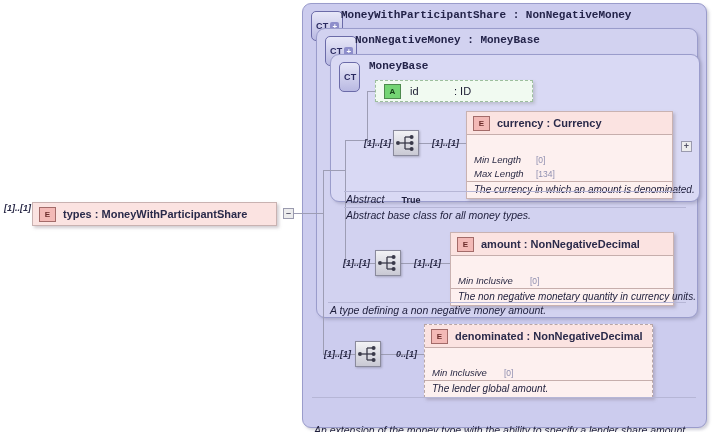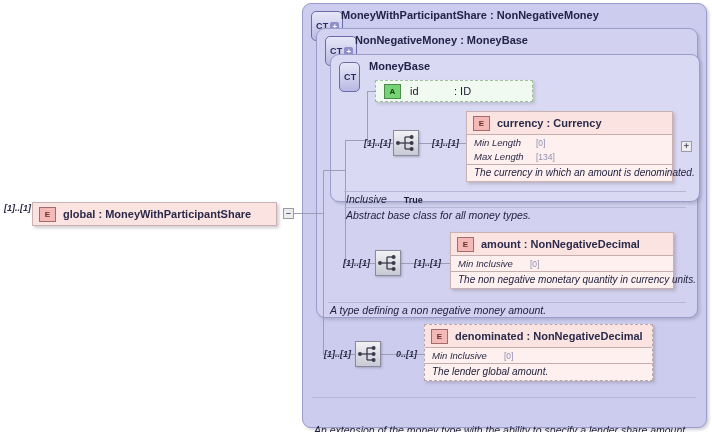--- a/index.html
+++ b/index.html
@@ -48,20 +48,21 @@
     background:#8e8ecb;
     color:#fff;font-size:8px;font-weight:bold;
     text-align:center;line-height:9px;
   }
   .ct-title{
     position:absolute;
     left:38px;top:5px;
     font-size:11px;font-weight:bold;
     color:#232349;
     white-space:nowrap;
+    font-family:Liberation Mono, monospace;
   }
   #ct-mid .ct-badge, #ct-mid .ct-title,
   #ct-inner .ct-badge, #ct-inner .ct-title{top:7px;}
   #ct-mid .ct-title{top:5px;}
   #ct-inner .ct-title{top:5px;}
 
   
   .panel-foot{
     position:absolute;left:10px;right:10px;
     font-style:italic;font-size:10.5px;color:#1d1d3a;
@@ -85,21 +86,21 @@
     width:15px;height:13px;
     border:1px solid #a36b69;
     background:#f3b9b6;
     color:#6b2b2a;
     font-size:8px;font-weight:bold;
     display:flex;align-items:center;justify-content:center;
     flex:0 0 auto;
   }
   .e-title{font-size:11px;font-weight:bold;color:#2a2a4a;white-space:nowrap;}
   .facets{padding:2px 7px 2px 7px;background:#fdf0ef;}
-  .facet-row{display:flex;align-items:baseline;height:11px;white-space:nowrap;}
+  .facet-row{display:flex;align-items:baseline;height:11px;white-space:nowrap;margin-top:17px;}
   .facet-name{font-style:italic;font-size:9.5px;color:#2b2b45;width:62px;}
   .facet-val{font-size:8.5px;color:#8f8fb0;}
   .edesc{
     padding:2px 20px 3px 7px;
     font-style:italic;font-size:10px;color:#22223f;
     background:#fdf0ef;white-space:nowrap;
   }
   .hrule{border-top:1px solid #c6aeac;margin:0;height:0;}
 
   
@@ -206,21 +207,21 @@
   <div class="ln lnh" style="left:419px;top:143px;width:48px;"></div>
 
   <div class="ln lnh" style="left:401px;top:263px;width:50px;"></div>
 
   <div class="ln lnh" style="left:381px;top:354px;width:44px;"></div>
 
   <div class="card" style="left:4px;top:203px;">[1]..[1]</div>
   <div class="ebox" style="left:32px;top:202px;width:245px;">
     <div class="ehead">
       <span class="e-icon">E</span>
-      <span class="e-title">global   : MoneyWithParticipantShare</span>
+      <span class="e-title">types   : MoneyWithParticipantShare</span>
     </div>
   </div>
   <div class="pm" style="left:283px;top:208px;">–</div>
 
   <div class="abox" style="left:375px;top:80px;width:158px;">
     <span class="a-icon">A</span>
     <span class="a-name">id</span>
     <span class="a-type">: ID</span>
   </div>
 
@@ -289,21 +290,21 @@
         <span class="facet-val">[134]</span>
       </div>
     </div>
     <div class="hrule"></div>
     <div class="edesc">The currency in which an amount is denominated.</div>
   </div>
   <div class="pm" style="left:681px;top:141px;">+</div>
 
   <div class="rule" style="left:344px;top:191px;width:342px;"></div>
   <div class="panel-foot" style="left:346px;top:193px;font-style:normal;">
-    <span style="font-style:italic;">Inclusive</span>
+    <span style="font-style:italic;">Abstract</span>
     <span style="font-style:normal;font-weight:bold;font-size:9px;margin-left:14px;">True</span>
   </div>
   <div class="rule" style="left:344px;top:207px;width:342px;"></div>
   <div class="panel-foot" style="left:346px;top:209px;font-style:italic;">Abstract base class for all money types.</div>
 
   <div class="ebox" style="left:450px;top:232px;width:224px;">
     <div class="ehead">
       <span class="e-icon">E</span>
       <span class="e-title">amount   : NonNegativeDecimal</span>
     </div>

